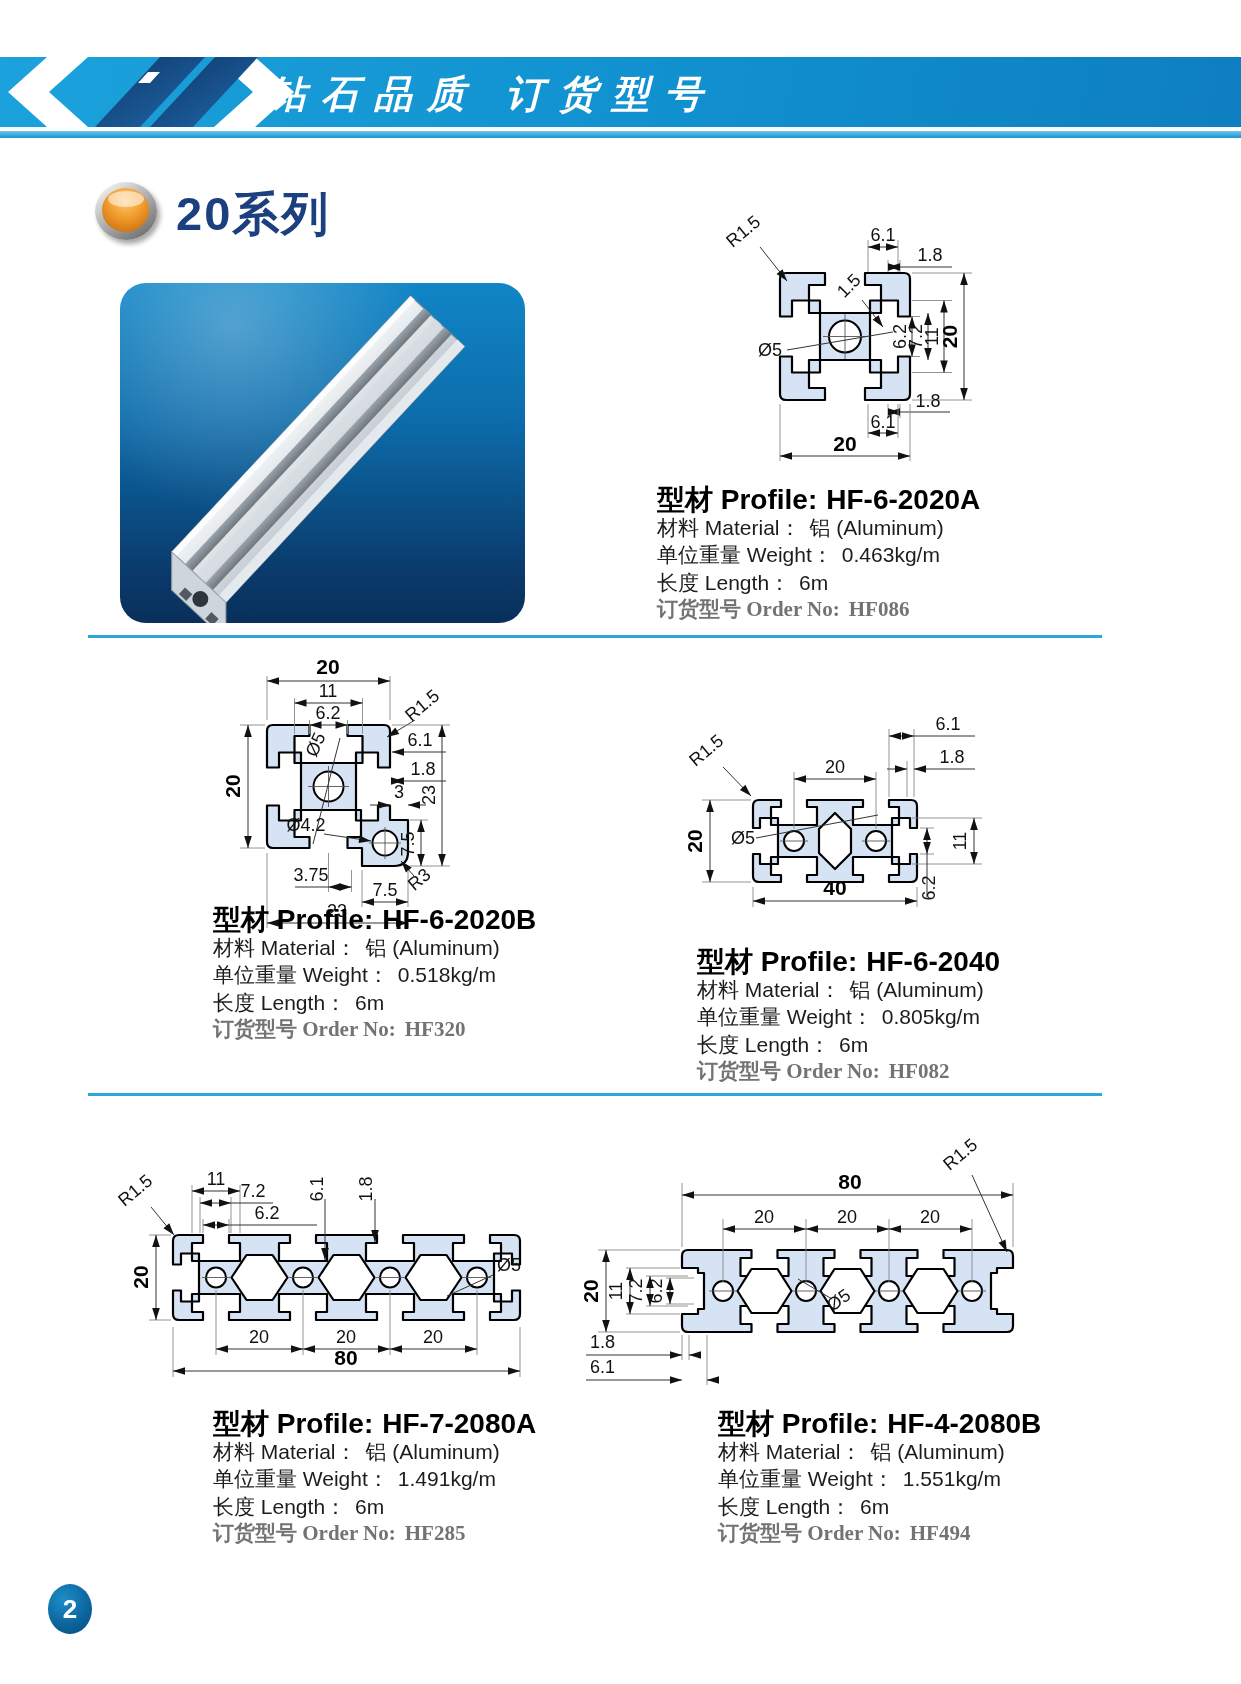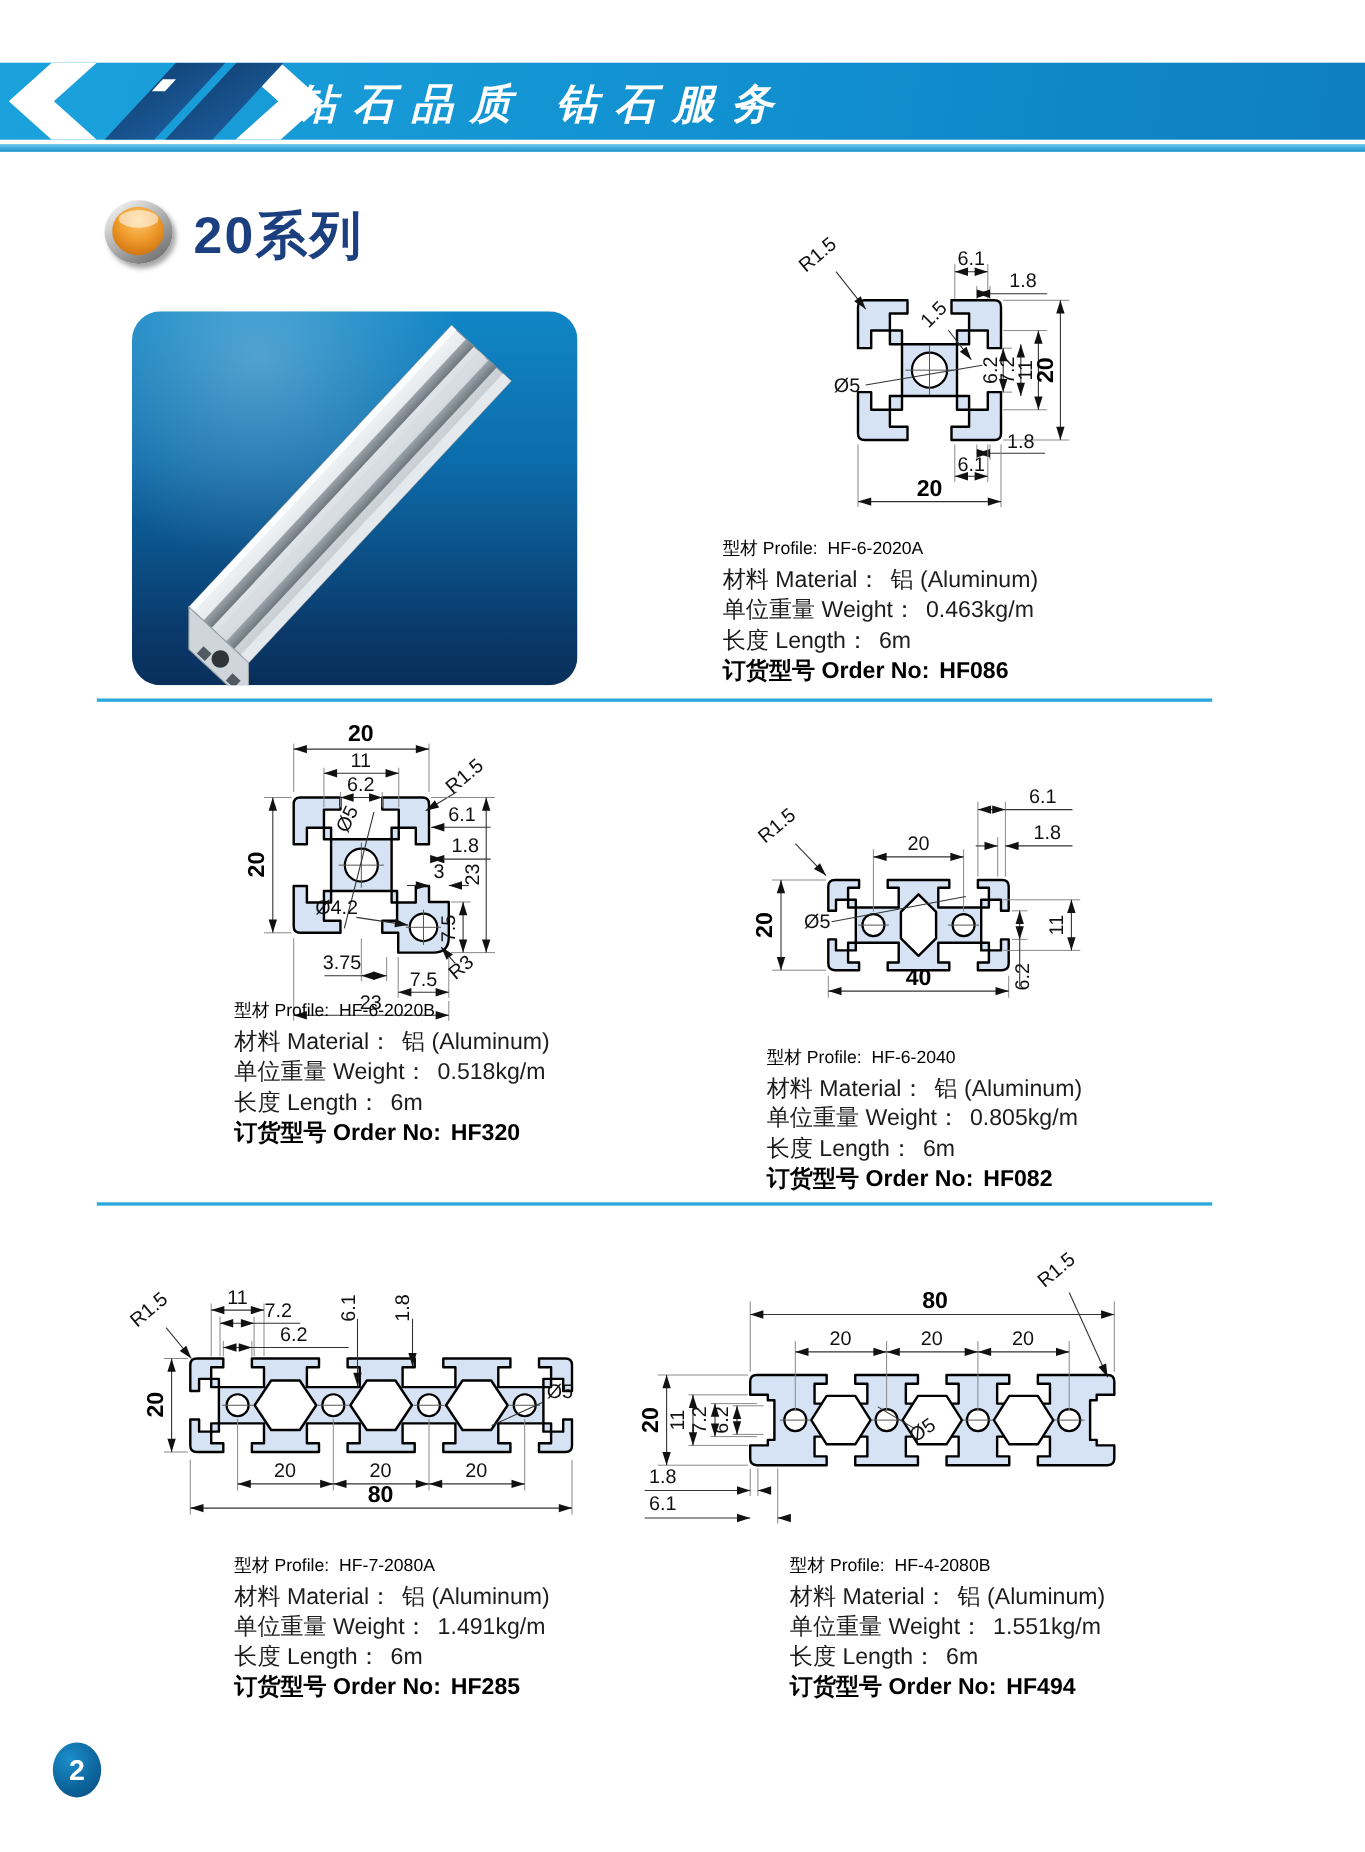--- a/index.html
+++ b/index.html
@@ -36,22 +36,22 @@
   .hole{fill:#ffffff;stroke:#000;stroke-width:2;}
   .hex{fill:#ffffff;stroke:#000;stroke-width:2.2;stroke-linejoin:round;}
   .dim{stroke:#333;stroke-width:1;fill:none;}
   .ext{stroke:#888;stroke-width:0.9;fill:none;}
   .ch{stroke:#555;stroke-width:0.9;fill:none;}
   text.d{font:18px "Liberation Sans",sans-serif;fill:#111;}
   text.db{font:bold 21px "Liberation Sans",sans-serif;fill:#000;}
   marker path{fill:#111;}
   
   .spec{position:absolute;font:21px/27.5px "Liberation Sans",sans-serif;color:#1c1c1c;white-space:nowrap;}
-  .spec .b{font-weight:normal;font-size:16px;color:#000;}
-  .spec .r{font-weight:bold;color:#000000;}
+  .spec .b{font-weight:bold;font-size:28px;color:#000;}
+  .spec .r{font-weight:bold;color:#737373;font-family:Liberation Serif, serif;}
   .spec span + span{margin-left:9px;}
   
   .page-badge{position:absolute;left:48px;top:1584px;width:44px;height:50px;border-radius:50%;
        background:radial-gradient(circle at 35% 30%,#1b8ec9,#0b5f96 65%,#084e7e);
        color:#fff;font-weight:bold;font-size:26px;text-align:center;line-height:50px;}
   .footnote{position:absolute;right:101px;top:1593px;font-size:16px;color:#111;}
 </style>
 </head>
 <body>
 
@@ -64,21 +64,21 @@
           <stop offset="0" stop-color="#0c3766"></stop>
             <stop offset="1" stop-color="#2268ac"></stop>
         </linearGradient>
       </defs>
       <polygon points="88,0 47,0 8,35 47,70 88,70 49,35" fill="#ffffff"></polygon>
       <polygon points="214,0 255,0 294,35 255,70 214,70 253,35" fill="#ffffff"></polygon>
       <polygon points="95,70 160,0 205,0 140,70" fill="url(#gGem)"></polygon>
       <polygon points="150,70 215,0 258,0 193,70" fill="url(#gGem)"></polygon>
       <polygon points="138,26 148,15 160,15 150,26" fill="#ffffff"></polygon>
     </svg>
-    <div class="slogan">钻石品质  钻石服务</div>
+    <div class="slogan">钻石品质  订货型号</div>
   </div>
   <div class="band-stripe"></div>
 
   <div class="dot">
     <div class="dot-inner"></div>
     <div class="dot-gloss"></div>
   </div>
   <div class="series-title">20系列</div>
 
   <div class="photo">

